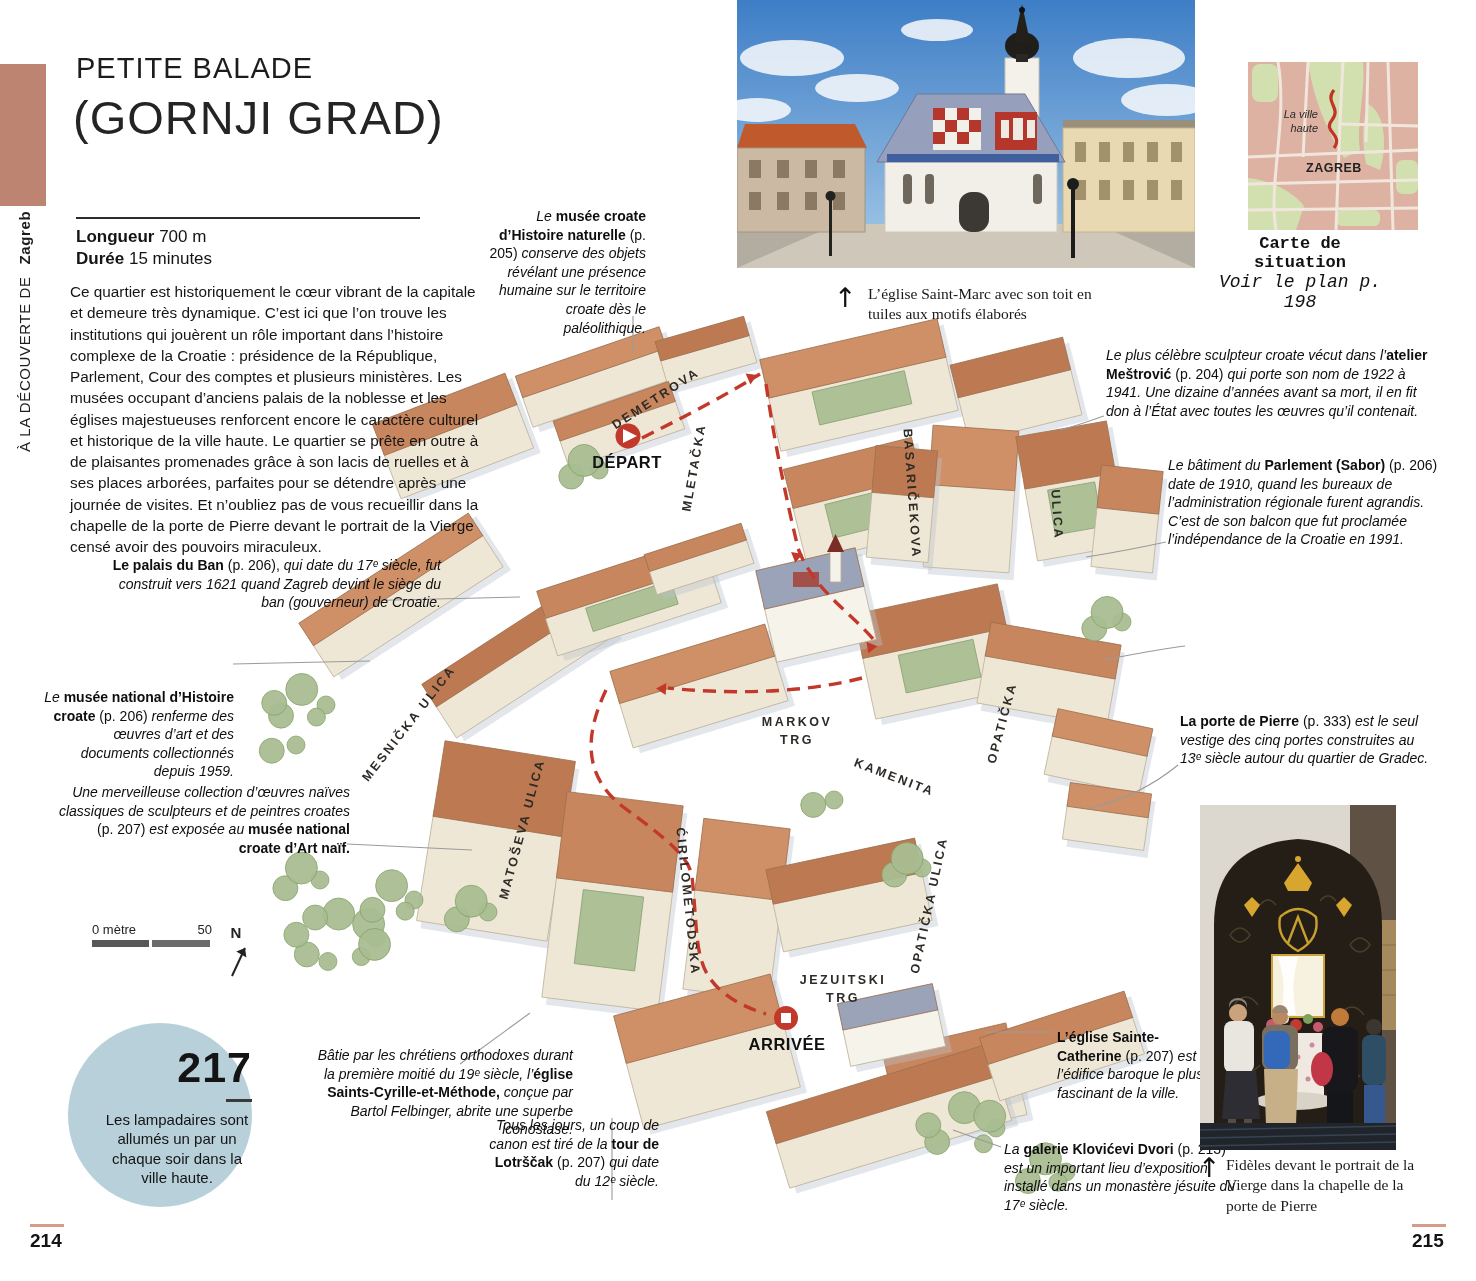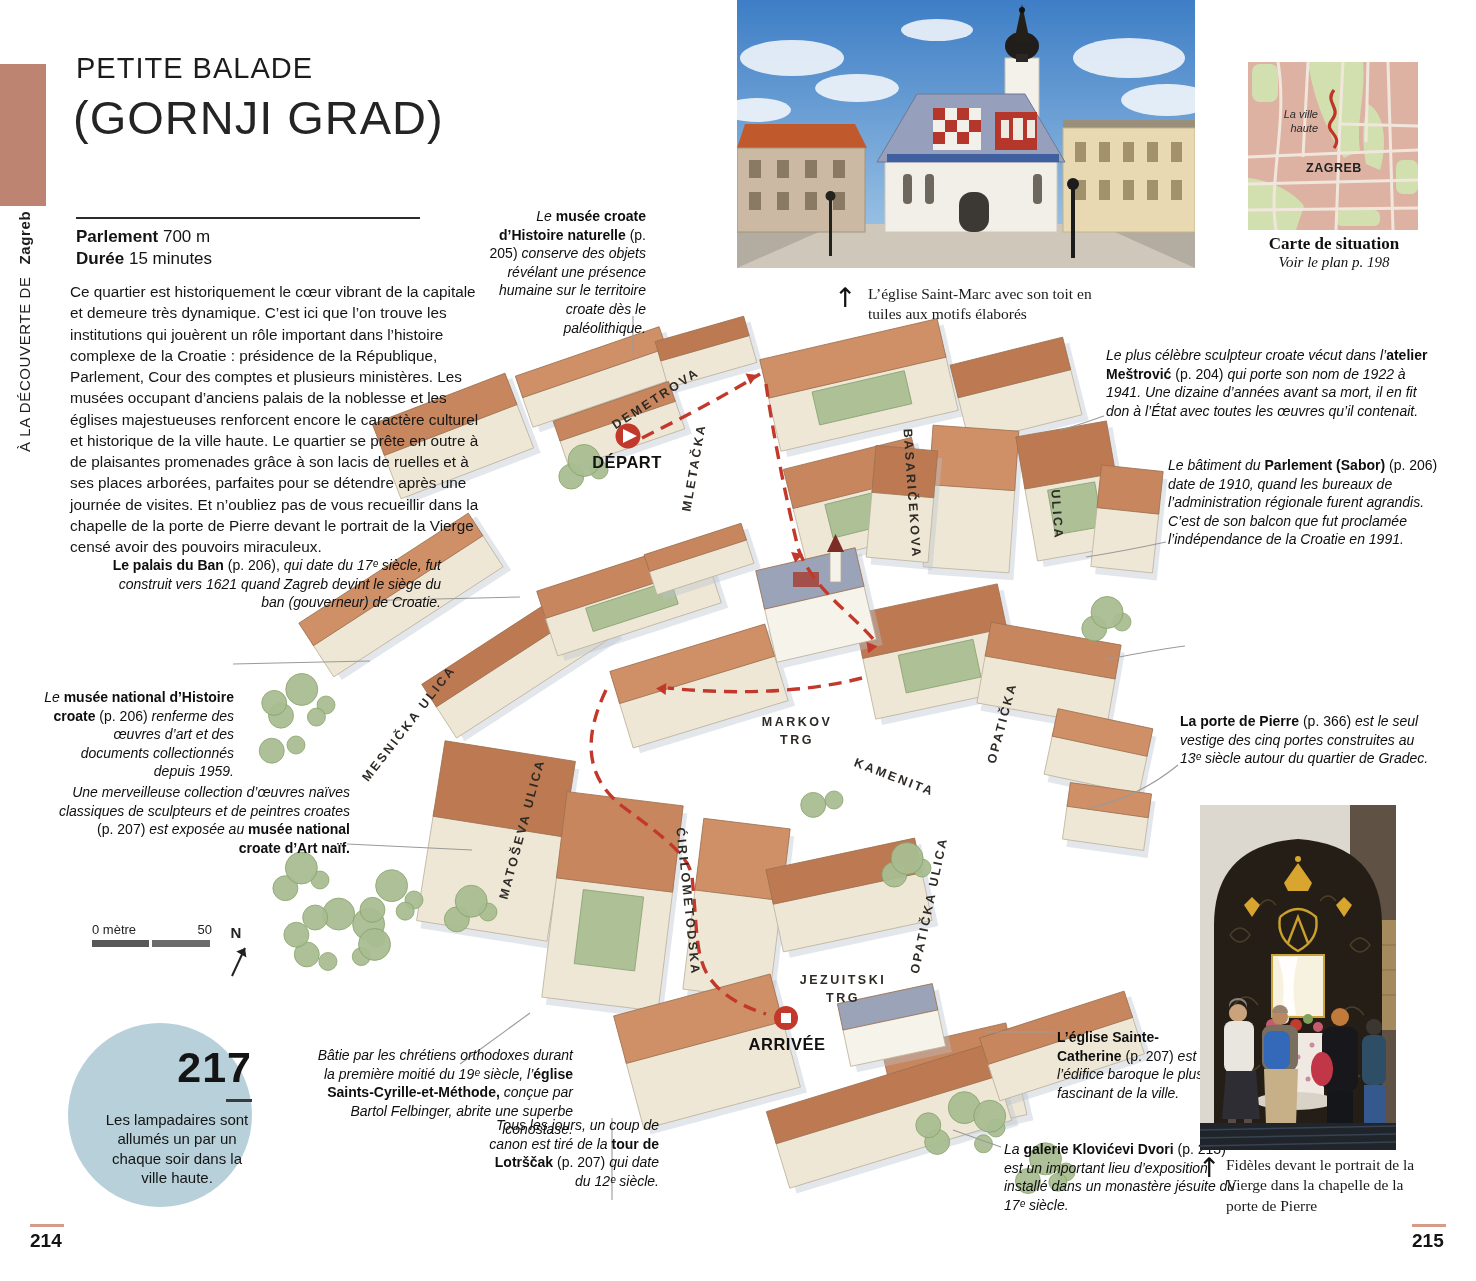--- a/index.html
+++ b/index.html
@@ -19,24 +19,24 @@
   .intro{position:absolute;left:70px;top:281px;width:412px;font-size:15.3px;line-height:1.39;color:#151515;}
   .ann{position:absolute;font-size:14px;line-height:1.33;color:#0e0e0e;font-style:italic;}
   .ann.r{text-align:right;}
   .sg-b{font-weight:700;font-style:normal;}
   .sg-r{font-style:normal;}
   .sg-i{font-style:italic;}
   .caption{position:absolute;font-family:"Liberation Serif",serif;font-size:15.5px;
            line-height:1.32;color:#1a1a1a;}
   .cap-arrow{position:absolute;font-family:"DejaVu Sans",sans-serif;font-size:27px;color:#111;}
   .photo{position:absolute;overflow:hidden;}
-  .sit-caption{position:absolute;left:1248px;top:234px;width:172px;text-align:center;
-               font-family:Liberation Serif, serif;}
+  .sit-caption{position:absolute;left:1214px;top:234px;width:172px;text-align:center;
+               font-family:Liberation Mono, monospace;}
   .sit-caption .t{font-weight:700;font-size:17px;}
-  .sit-caption .s{font-style:italic;font-size:15px;}
+  .sit-caption .s{font-style:italic;font-size:18px;}
   .fact{position:absolute;left:68px;top:1023px;width:184px;height:184px;border-radius:50%;
         background:#b7d0d9;display:flex;flex-direction:column;align-items:flex-end;
         justify-content:center;text-align:center;}
   .fact .num{font-size:43px;font-weight:800;color:#141414;letter-spacing:1px;}
   .fact .dash{width:26px;height:3px;background:#3a3a3a;margin:7px 0 8px;}
   .fact .txt{width:150px;font-size:15px;line-height:1.3;color:#141414;}
   .pn{position:absolute;font-size:19px;font-weight:700;color:#141414;}
   .pn-rule{position:absolute;width:34px;height:3px;background:#d69c89;}
   .street{font-size:12.5px;font-weight:700;letter-spacing:2.5px;fill:#2e2a26;
           font-family:"Liberation Sans",sans-serif;}
@@ -338,32 +338,32 @@
   <div class="vert">
     <span>À LA DÉCOUVERTE DE</span><b>Zagreb</b>
   </div>
 
   <div class="kicker">PETITE BALADE</div>
   <div class="title">
     <div>(GORNJI GRAD)</div>
   </div>
   <div class="title-rule"></div>
   <div class="stats">
-    <div><b>Parlement</b>&nbsp;<span>700 m</span></div>
+    <div><b>Longueur</b>&nbsp;<span>700 m</span></div>
     <div><b>Durée</b>&nbsp;<span>15 minutes</span></div>
   </div>
   <div class="intro">Ce quartier est historiquement le cœur vibrant de la capitale et demeure très dynamique. C’est ici que l’on trouve les institutions qui jouèrent un rôle important dans l’histoire complexe de la Croatie : présidence de la République, Parlement, Cour des comptes et plusieurs ministères. Les musées occupant d’anciens palais de la noblesse et les églises majestueuses renforcent encore le caractère culturel et historique de la ville haute. Le quartier se prête en outre à de plaisantes promenades grâce à son lacis de ruelles et à ses places arborées, parfaites pour se détendre après une journée de visites. Et n’oubliez pas de vous recueillir dans la chapelle de la porte de Pierre devant le portrait de la Vierge censé avoir des pouvoirs miraculeux.</div>
 
   <div class="ann r" style="left:480px;top:207px;width:166px;"><span class="sg-i">Le </span><span class="sg-b">musée croate d’Histoire naturelle</span><span class="sg-r"> (p. 205) </span><span class="sg-i">conserve des objets révélant une présence humaine sur le territoire croate dès le paléolithique.</span></div>
   <div class="ann r" style="left:95px;top:556px;width:346px;"><span class="sg-b">Le palais du Ban</span><span class="sg-r"> (p. 206), </span><span class="sg-i">qui date du 17ᵉ siècle, fut construit vers 1621 quand Zagreb devint le siège du ban (gouverneur) de Croatie.</span></div>
   <div class="ann r" style="left:42px;top:688px;width:192px;"><span class="sg-i">Le </span><span class="sg-b">musée national d’Histoire croate</span><span class="sg-r"> (p. 206) </span><span class="sg-i">renferme des œuvres d’art et des documents collectionnés depuis 1959.</span></div>
   <div class="ann r" style="left:58px;top:783px;width:292px;"><span class="sg-i">Une merveilleuse collection d’œuvres naïves classiques de sculpteurs et de peintres croates </span><span class="sg-r">(p. 207) </span><span class="sg-i">est exposée au </span><span class="sg-b">musée national croate d’Art naïf.</span></div>
   <div class="ann" style="left:1106px;top:346px;width:330px;"><span class="sg-i">Le plus célèbre sculpteur croate vécut dans l’</span><span class="sg-b">atelier Meštrović</span><span class="sg-r"> (p. 204) </span><span class="sg-i">qui porte son nom de 1922 à 1941. Une dizaine d’années avant sa mort, il en fit don à l’État avec toutes les œuvres qu’il contenait.</span></div>
   <div class="ann" style="left:1168px;top:456px;width:290px;"><span class="sg-i">Le bâtiment du </span><span class="sg-b">Parlement (Sabor)</span><span class="sg-r"> (p. 206) </span><span class="sg-i">date de 1910, quand les bureaux de l’administration régionale furent agrandis. C’est de son balcon que fut proclamée l’indépendance de la Croatie en 1991.</span></div>
-  <div class="ann" style="left:1180px;top:712px;width:258px;"><span class="sg-b">La porte de Pierre</span><span class="sg-r"> (p. 366) </span><span class="sg-i">est le seul vestige des cinq portes construites au 13ᵉ siècle autour du quartier de Gradec.</span></div>
+  <div class="ann" style="left:1180px;top:712px;width:258px;"><span class="sg-b">La porte de Pierre</span><span class="sg-r"> (p. 333) </span><span class="sg-i">est le seul vestige des cinq portes construites au 13ᵉ siècle autour du quartier de Gradec.</span></div>
   <div class="ann r" style="left:305px;top:1046px;width:268px;"><span class="sg-i">Bâtie par les chrétiens orthodoxes durant la première moitié du 19ᵉ siècle, l’</span><span class="sg-b">église Saints-Cyrille-et-Méthode,</span><span class="sg-i"> conçue par Bartol Felbinger, abrite une superbe iconostase.</span></div>
   <div class="ann r" style="left:487px;top:1116px;width:172px;"><span class="sg-i">Tous les jours, un coup de canon est tiré de la </span><span class="sg-b">tour de Lotrščak</span><span class="sg-r"> (p. 207) </span><span class="sg-i">qui date du 12ᵉ siècle.</span></div>
   <div class="ann" style="left:1057px;top:1028px;width:162px;"><span class="sg-b">L’église Sainte-Catherine</span><span class="sg-r"> (p. 207) </span><span class="sg-i">est l’édifice baroque le plus fascinant de la ville.</span></div>
   <div class="ann" style="left:1004px;top:1140px;width:238px;"><span class="sg-i">La </span><span class="sg-b">galerie Klovićevi Dvori</span><span class="sg-r"> (p. 213) </span><span class="sg-i">est un important lieu d’exposition installé dans un monastère jésuite du 17ᵉ siècle.</span></div>
 
   <div class="photo" style="left:737px;top:0;width:458px;height:268px;">
     <svg width="458" height="268" viewBox="0 0 458 268">
       <defs>
         <linearGradient id="sky" x1="0" y1="0" x2="0" y2="1">
           <stop offset="0" stop-color="#3e7ec6"></stop>

